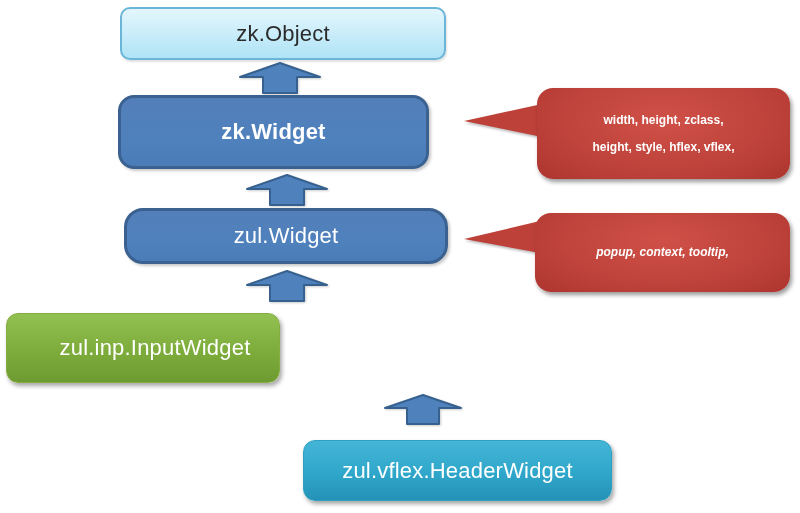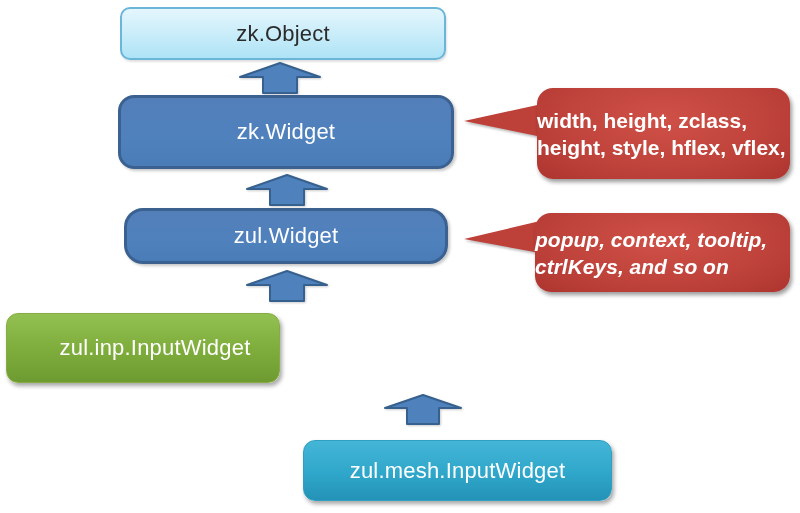--- a/index.html
+++ b/index.html
@@ -29,21 +29,21 @@
     border-radius: 10px;
     color: #2b2b2b;
     box-shadow: 1px 2px 2px rgba(0,0,0,0.12);
   }
   .node-blue {
     background: linear-gradient(180deg, #537fb9 0%, #4f81bd 60%, #4a7cb8 100%);
     border: 3px solid #3a618f;
     border-radius: 16px;
     box-shadow: 2px 2px 3px rgba(0,0,0,0.22);
   }
-  .node-zk-widget  { left: 118px; top: 95px;  width: 336px; height: 74px; }
+  .node-zk-widget  { left: 118px; top: 95px;  width: 311px; height: 74px; font-weight: bold; }
   .node-zul-widget { left: 124px; top: 208px; width: 324px; height: 56px; border-radius: 19px; }
   .node-green {
     background: linear-gradient(180deg, #93c052 0%, #7fae3d 50%, #6e9b31 100%);
     border: 1px solid #85ad43;
     border-radius: 12px;
     box-shadow: 2px 3px 4px rgba(0,0,0,0.35);
   }
   .node-green-left  { left: 6px;   top: 313px; width: 274px; height: 70px; padding-left: 24px; }
   .node-green-right { left: 302px; top: 313px; width: 288px; height: 70px; }
   .node-teal {
@@ -55,25 +55,25 @@
   }
   .arrow {
     position: absolute;
     filter: drop-shadow(1px 1px 1px rgba(0,0,0,0.2));
   }
   .callout {
     position: absolute;
     box-sizing: border-box;
     display: flex;
     flex-direction: column;
-    align-items: flex-start;
+    align-items: center;
     justify-content: center;
     text-align: center;
     color: #ffffff;
-    font-size: 21px;
+    font-size: 12px;
     font-weight: 600;
     line-height: 27px;
     background: radial-gradient(ellipse at 50% 35%, #cf5047 0%, #c0443c 55%, #ad352f 100%);
     border-radius: 16px;
     box-shadow: 2px 3px 4px rgba(0,0,0,0.4);
   }
   .callout-1 { left: 537px; top: 88px;  width: 253px; height: 91px; }
   .callout-2 { left: 535px; top: 213px; width: 255px; height: 79px; font-style: italic; }
   .callout-tail {
     position: absolute;
@@ -116,33 +116,32 @@
   <div class="node node-blue node-zul-widget">
     <span>zul.Widget</span>
   </div>
 
   <svg class="callout-tail tail-2" viewBox="0 0 80 39">
     <polygon points="79,3 3,21 79,35" fill="#bd4139"></polygon>
   </svg>
 
   <div class="callout callout-2">
     <div class="line">popup, context, tooltip,</div>
-    <div class="line">ctrlKeys, and so on</div>
   </div>
 
   <svg class="arrow" style="left:246px; top:270px;" width="82" height="32" viewBox="0 0 82 32">
     <polygon points="41,1 81,15 58,15 58,31 24,31 24,15 1,15" fill="#4f81bd" stroke="#36618e" stroke-width="2" stroke-linejoin="round"></polygon>
   </svg>
 
   <div class="node node-green node-green-left">
     <span>zul.inp.InputWidget</span>
   </div>
 
 
   <svg class="arrow" style="left:384px; top:394px;" width="78" height="31" viewBox="0 0 78 31">
     <polygon points="39,1 77,14 55,14 55,30 23,30 23,14 1,14" fill="#4f81bd" stroke="#36618e" stroke-width="2" stroke-linejoin="round"></polygon>
   </svg>
 
   <div class="node node-teal">
-    <span>zul.mesh.InputWidget</span>
+    <span>zul.vflex.HeaderWidget</span>
   </div>
 
 </div>
 
 </body></html>

